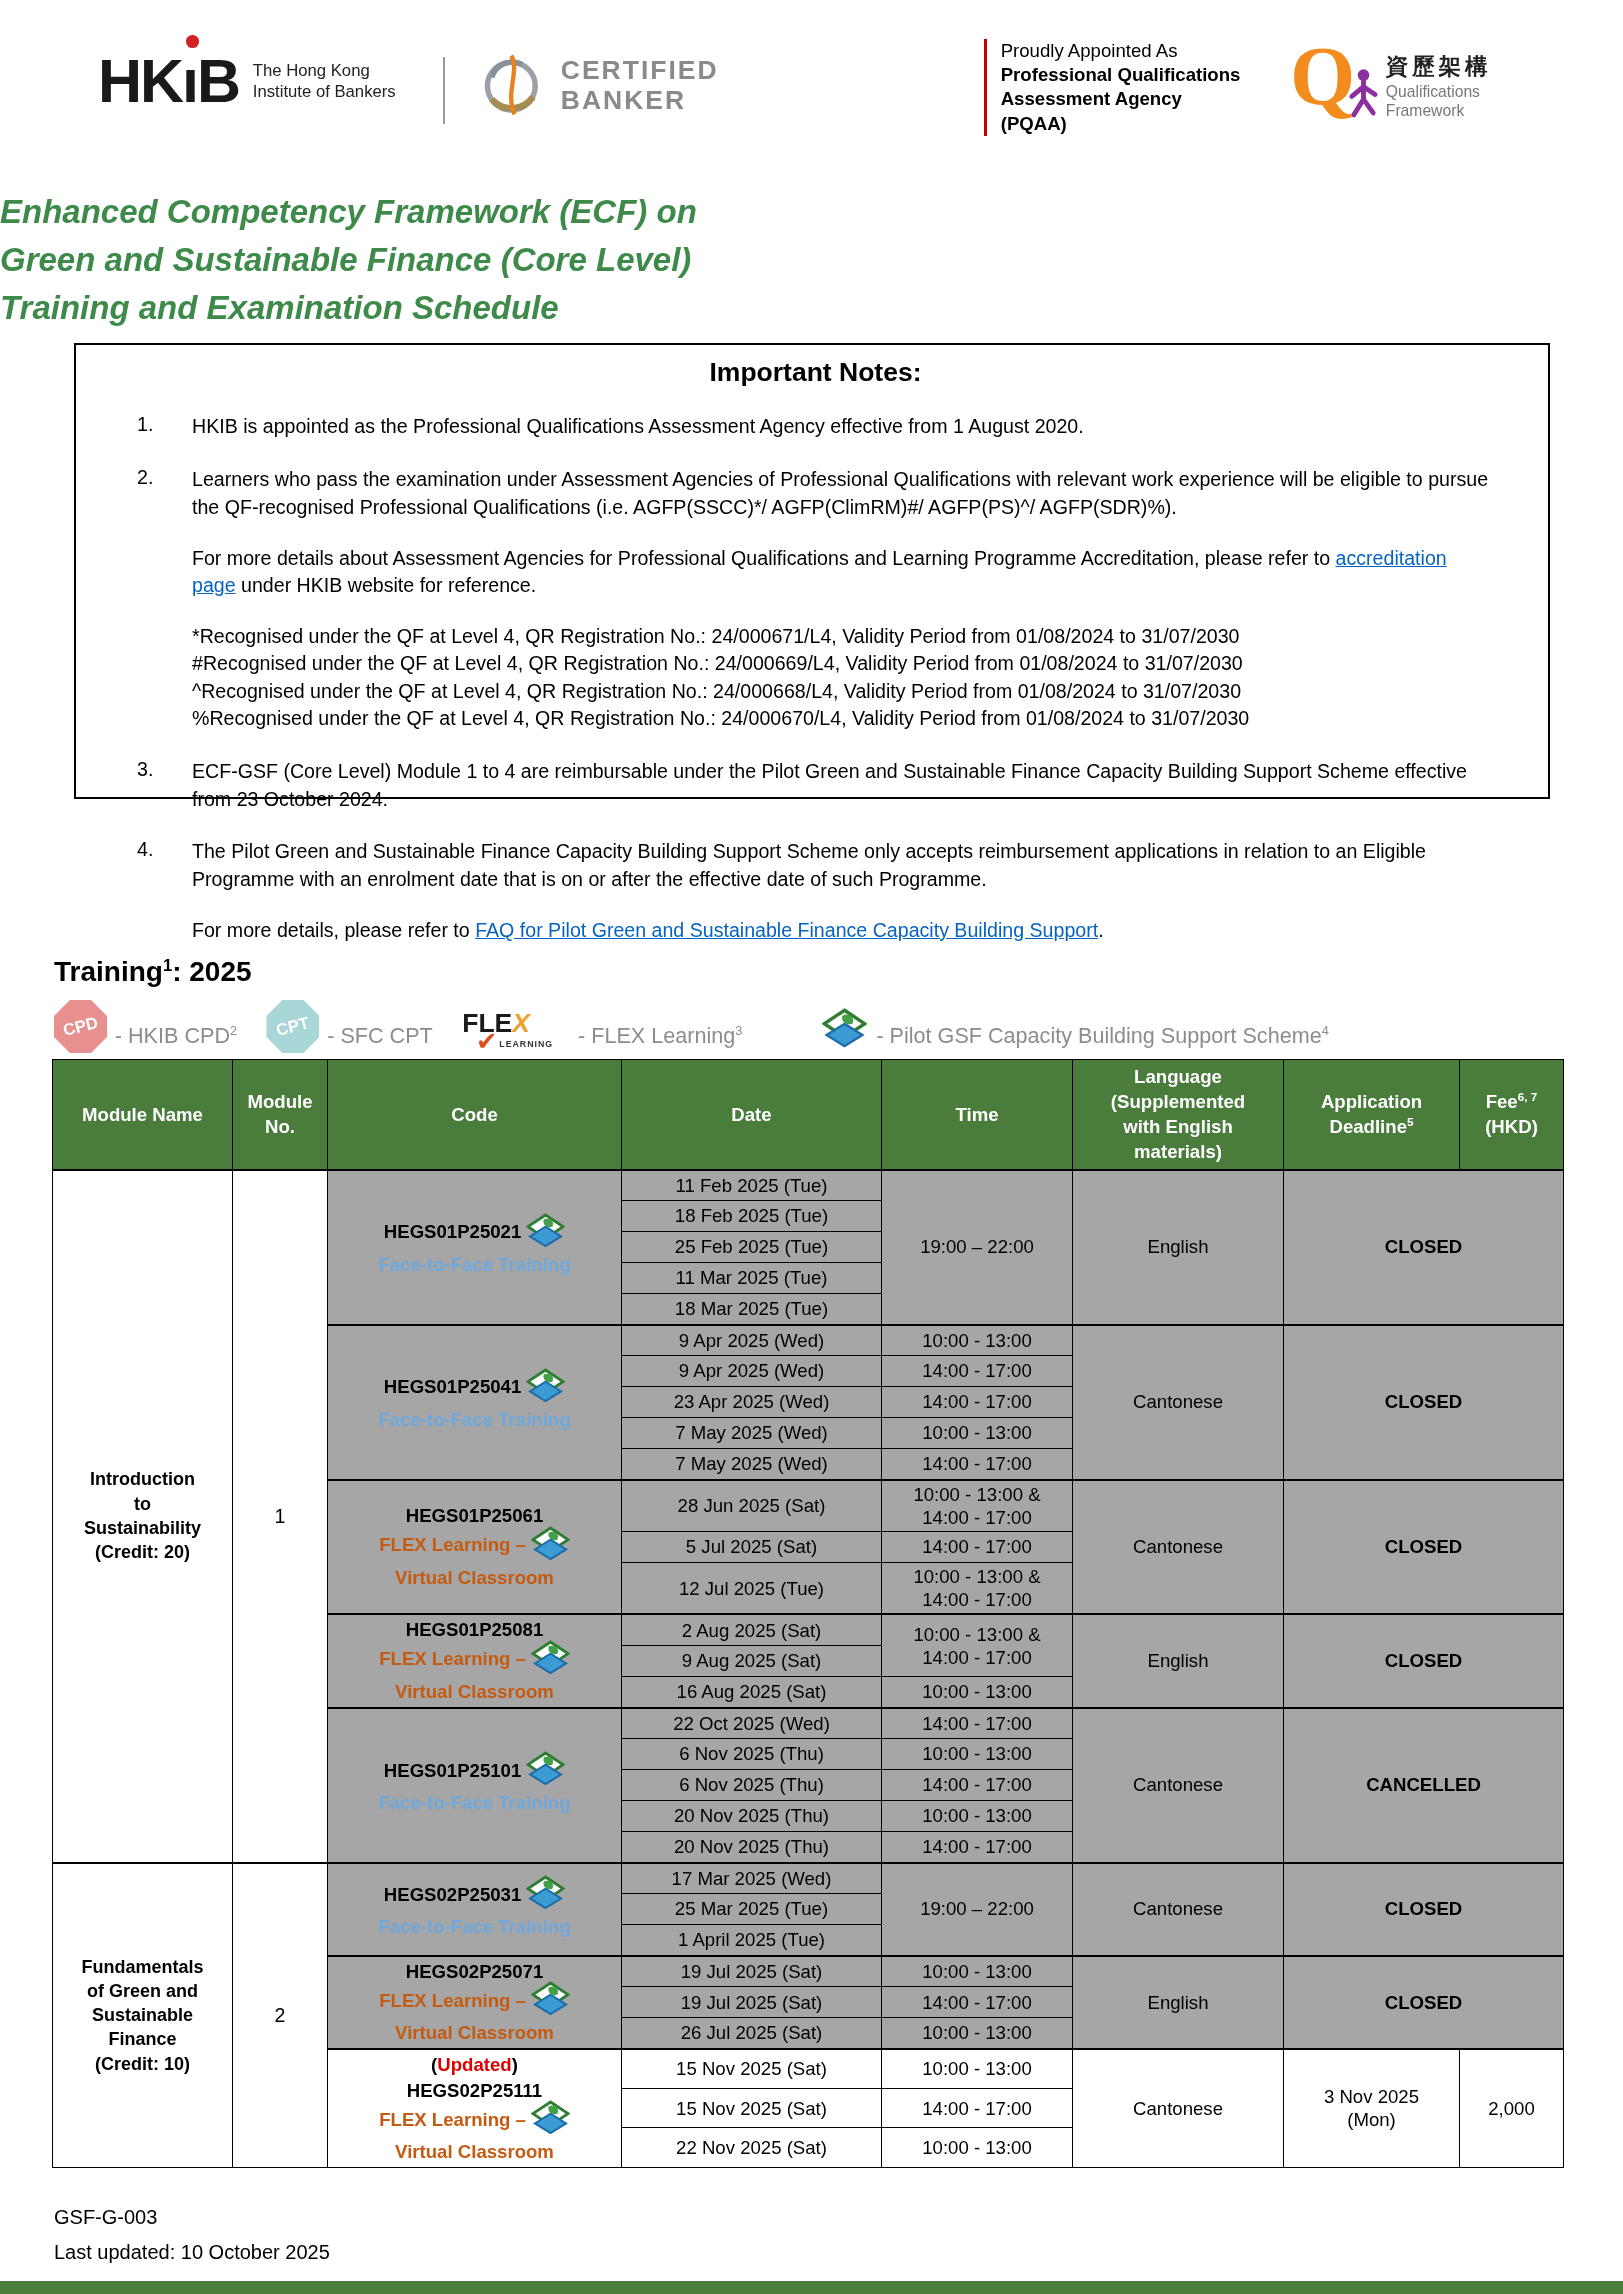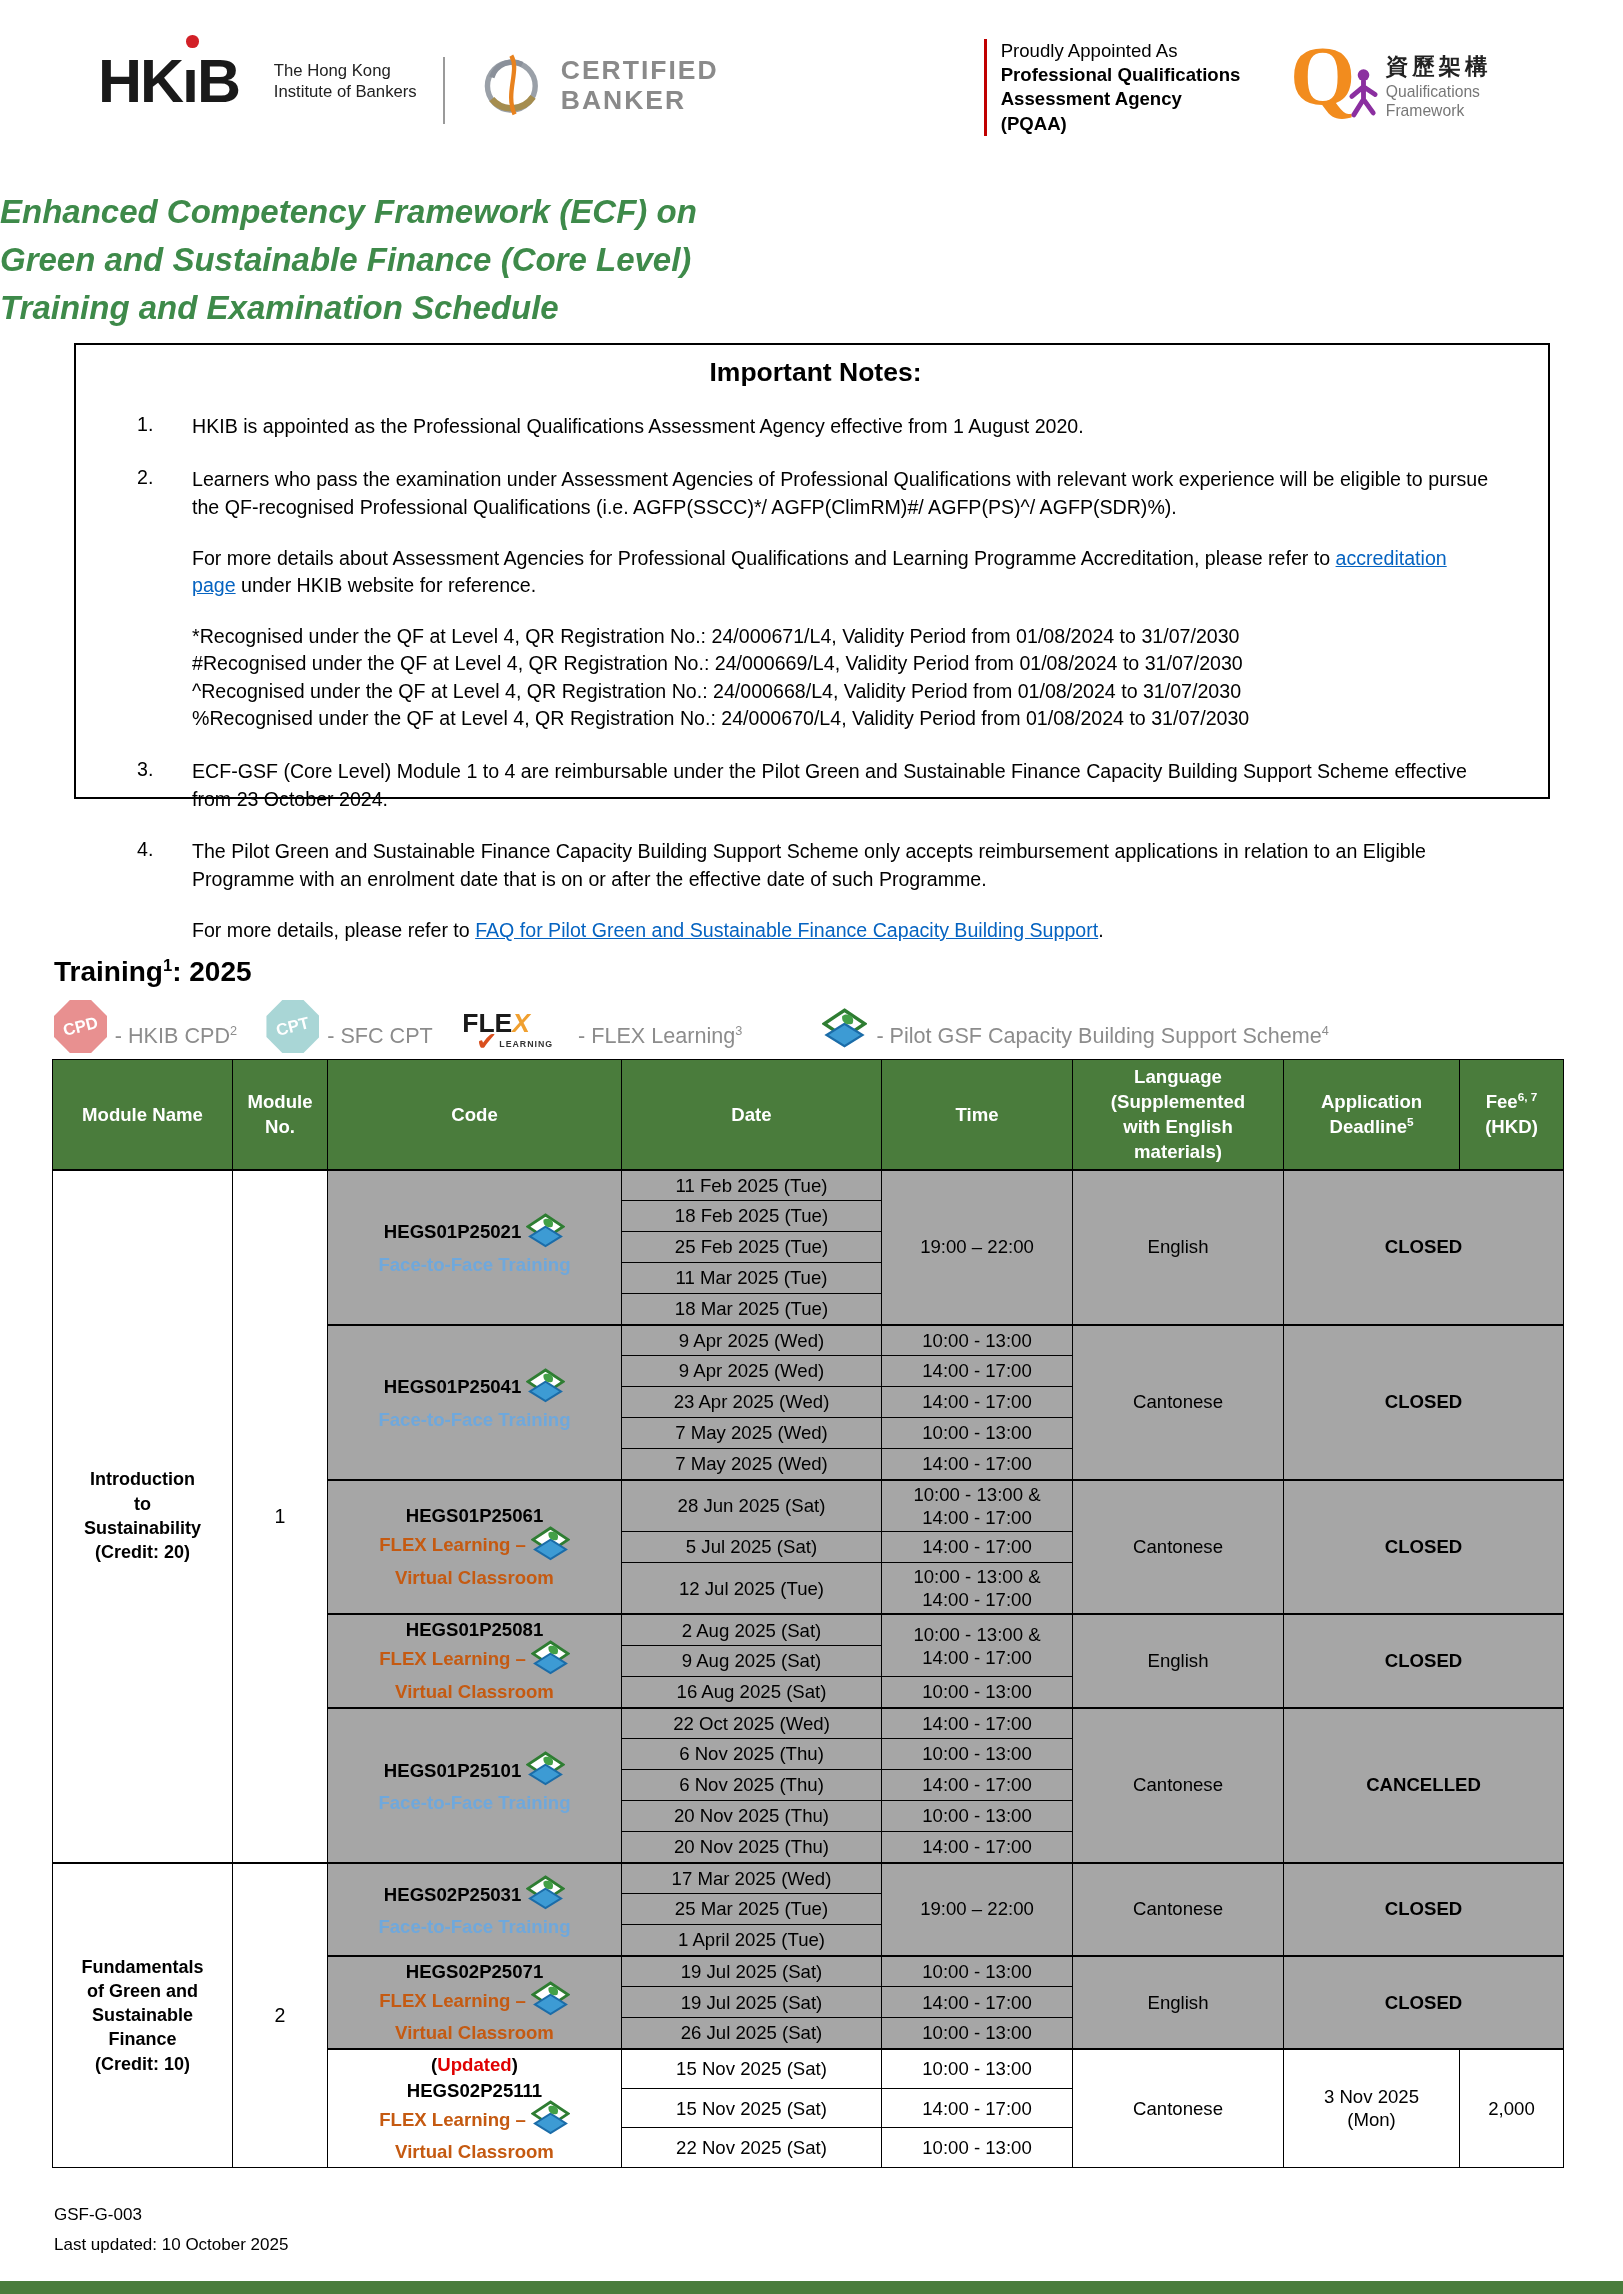--- a/index.html
+++ b/index.html
@@ -11,21 +11,21 @@
     --link_blue:#0563C1;
     --updated_red:#E00000;
   }
   *{box-sizing:border-box;margin:0;padding:0;}
   html,body{background:#fff;}
   body{font-family:"Liberation Sans","DejaVu Sans",sans-serif;color:#000;}
   .page{position:relative;width:1623px;height:2295px;background:#fff;overflow:hidden;}
 
   
   .top-band{position:absolute;left:0;top:0;width:1623px;height:181px;}
-  .logo-hkib{position:absolute;left:98px;top:51px;display:flex;align-items:center;gap:21px;}
+  .logo-hkib{position:absolute;left:98px;top:51px;display:flex;align-items:center;}
   .hkib-word{font-size:61px;font-weight:bold;letter-spacing:-2px;color:#1a1a1a;line-height:1;}
   .hkib-i{position:relative;display:inline-block;}
   .hkib-i .stem{font-weight:bold;}
   .hkib-i .dot{position:absolute;left:3.9px;top:-15.7px;width:12.7px;height:12.7px;border-radius:50%;background:#D22027;}
   .hkib-sub{margin-left:13.7px;font-size:16.7px;line-height:1.25;color:#222;}
   .logo-pipe{position:absolute;left:443px;top:57px;width:2px;height:67px;background:#9a9a9a;}
   .logo-cb{position:absolute;left:478px;top:47px;display:flex;align-items:center;}
   .cb-text{margin-left:11.8px;font-size:26.5px;line-height:1.15;color:#8a8a8a;letter-spacing:2px;font-weight:bold;}
   .pqaa{position:absolute;left:984px;top:39px;border-left:3.9px solid #C00000;padding-left:13.7px;font-size:18.6px;line-height:1.3;}
   .pqaa .l1{font-weight:normal;}
@@ -93,21 +93,21 @@
   td.time-cell{white-space:pre-line;}
   td.deadline-cell{font-weight:bold;}
   td.deadline-open{font-weight:normal;white-space:pre-line;}
   td.fee-cell{font-weight:normal;}
   .gsf-icon{vertical-align:middle;margin-left:4.9px;margin-top:-3.9px;}
   tr.inner td{border-top:1px solid #c4c4c4;}
   tr.block-start td{border-top:2px solid #000;}
   tr.module-start td{border-top:2.9px solid #000;}
 
   
-  .footer{position:absolute;left:54px;top:2200px;font-size:17px;line-height:1.75;}
+  .footer{position:absolute;left:54px;top:2200px;font-size:20px;line-height:1.75;}
   .bottom-bar{position:absolute;left:0;top:2281px;width:1623px;height:13.7px;background:var(--header_green);}
 
   
   .cb-emblem{width:71px;height:76px;}
 </style>
 </head>
 <body>
 
 <div class="page">
 

